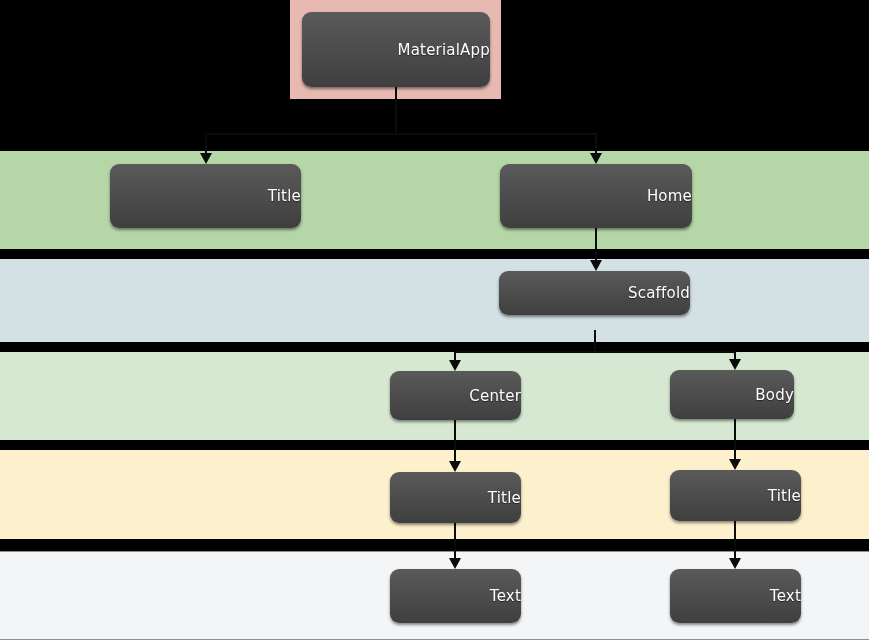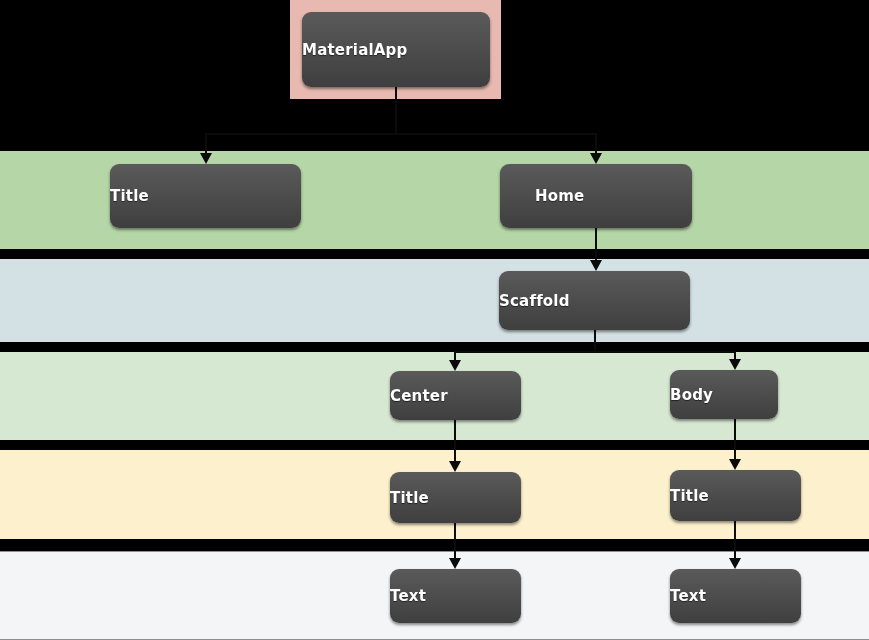--- a/index.html
+++ b/index.html
@@ -34,26 +34,26 @@
     top: 0;
     width: 869px;
     height: 640px;
     pointer-events: none;
   }
   .node {
     position: absolute;
     box-sizing: border-box;
     display: flex;
     align-items: center;
-    justify-content: flex-start;
+    justify-content: flex-end;
     border-radius: 9px;
     background: linear-gradient(180deg, #5a5a5a 0%, #4b4b4b 55%, #3f3f3f 100%);
     box-shadow: 0 2px 3px rgba(0,0,0,0.45);
     color: #ffffff;
-    font-weight: bold;
+    font-weight: normal;
     font-size: 15px;
     letter-spacing: 0.2px;
     text-shadow: 0 1px 1px rgba(0,0,0,0.55);
     user-select: none;
   }
   .node-label {
     display: block;
     white-space: nowrap;
   }
 </style>
@@ -97,27 +97,27 @@
   <div id="nodes-layer">
       <div class="node" style="left: 302px; top: 12px; width: 188px; height: 75px;">
         <span class="node-label">MaterialApp</span>
       </div>
       <div class="node" style="left: 110px; top: 164px; width: 191px; height: 64px;">
         <span class="node-label">Title</span>
       </div>
       <div class="node" style="left: 500px; top: 164px; width: 192px; height: 64px; padding-left: 35px;">
         <span class="node-label">Home</span>
       </div>
-      <div class="node" style="left: 499px; top: 271px; width: 191px; height: 59px;">
+      <div class="node" style="left: 499px; top: 271px; width: 191px; height: 44px;">
         <span class="node-label">Scaffold</span>
       </div>
       <div class="node" style="left: 390px; top: 371px; width: 131px; height: 49px;">
         <span class="node-label">Center</span>
       </div>
-      <div class="node" style="left: 670px; top: 370px; width: 108px; height: 49px;">
+      <div class="node" style="left: 670px; top: 370px; width: 124px; height: 49px;">
         <span class="node-label">Body</span>
       </div>
       <div class="node" style="left: 390px; top: 472px; width: 131px; height: 51px;">
         <span class="node-label">Title</span>
       </div>
       <div class="node" style="left: 670px; top: 470px; width: 131px; height: 51px;">
         <span class="node-label">Title</span>
       </div>
       <div class="node" style="left: 390px; top: 569px; width: 131px; height: 54px;">
         <span class="node-label">Text</span>

